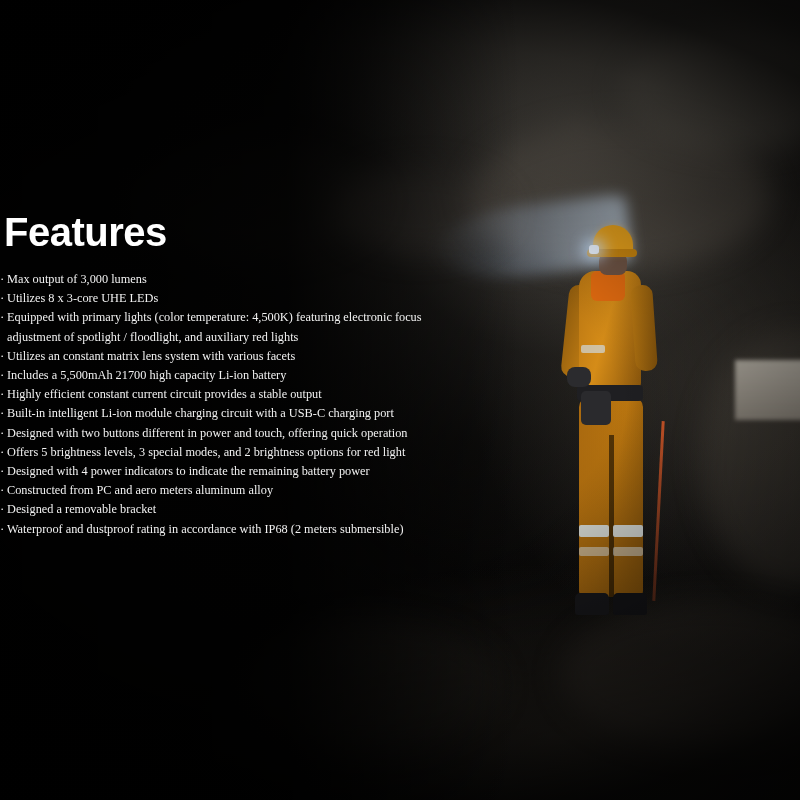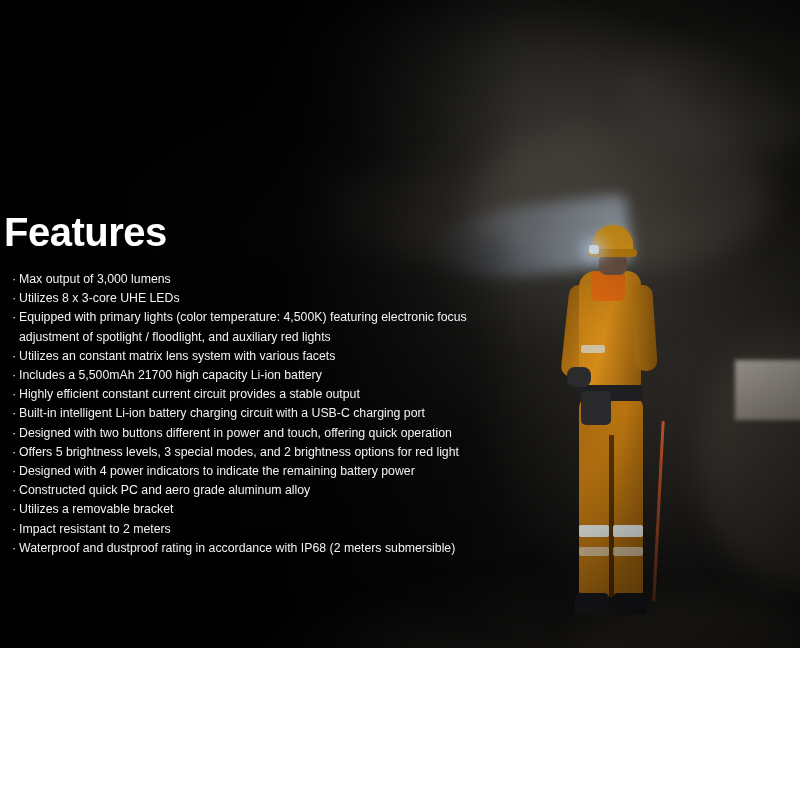--- a/index.html
+++ b/index.html
@@ -11,21 +11,21 @@
     width: 800px;
     height: 800px;
     font-family: "Liberation Sans", sans-serif;
     overflow: hidden;
   }
 
   
   #canvas {
     position: relative;
     width: 800px;
-    height: 648px;
+    height: 800px;
     background: #ffffff;
     overflow: hidden;
   }
 
   
   #banner {
     position: absolute;
     left: 0;
     top: 0px;
     width: 800px;
@@ -195,22 +195,23 @@
   .title {
     font-size: 40px;
     font-weight: bold;
     letter-spacing: -0.5px;
     margin: 0 0 18px 4px;
     line-height: 1;
     color: #ffffff;
   }
   ul.features {
     list-style: none;
-    margin: 12px;
+    margin: 0;
     padding: 0 0 0 0;
+    font-family: Liberation Serif, serif;
   }
   ul.features li {
     position: relative;
     font-size: 12.3px;
     line-height: 19.2px;
     color: #f2f2f2;
     padding-left: 7px;
     white-space: pre-line;
   }
   ul.features li::before {
@@ -272,25 +273,24 @@
     <div class="content">
       <h1 class="title">Features</h1>
       <ul class="features">
         <li>Max output of 3,000 lumens</li>
         <li>Utilizes 8 x 3-core UHE LEDs</li>
         <li>Equipped with primary lights (color temperature: 4,500K) featuring electronic focus
    adjustment of spotlight / floodlight, and auxiliary red lights</li>
         <li>Utilizes an constant matrix lens system with various facets</li>
         <li>Includes a 5,500mAh 21700 high capacity Li-ion battery</li>
         <li>Highly efficient constant current circuit provides a stable output</li>
-        <li>Built-in intelligent Li-ion battery charging circuit with a USB-C charging port</li>
+        <li>Built-in intelligent Li-ion module charging circuit with a USB-C charging port</li>
         <li>Designed with two buttons different in power and touch, offering quick operation</li>
         <li>Offers 5 brightness levels, 3 special modes, and 2 brightness options for red light</li>
         <li>Designed with 4 power indicators to indicate the remaining battery power</li>
-        <li>Constructed quick PC and aero grade aluminum alloy</li>
-        <li>Utilizes a removable bracket</li>
-        <li>Impact resistant to 2 meters</li>
+        <li>Constructed from PC and aero meters aluminum alloy</li>
+        <li>Designed a removable bracket</li>
         <li>Waterproof and dustproof rating in accordance with IP68 (2 meters submersible)</li>
       </ul>
     </div>
 
   </div>
 </div>
 
 </body></html>

